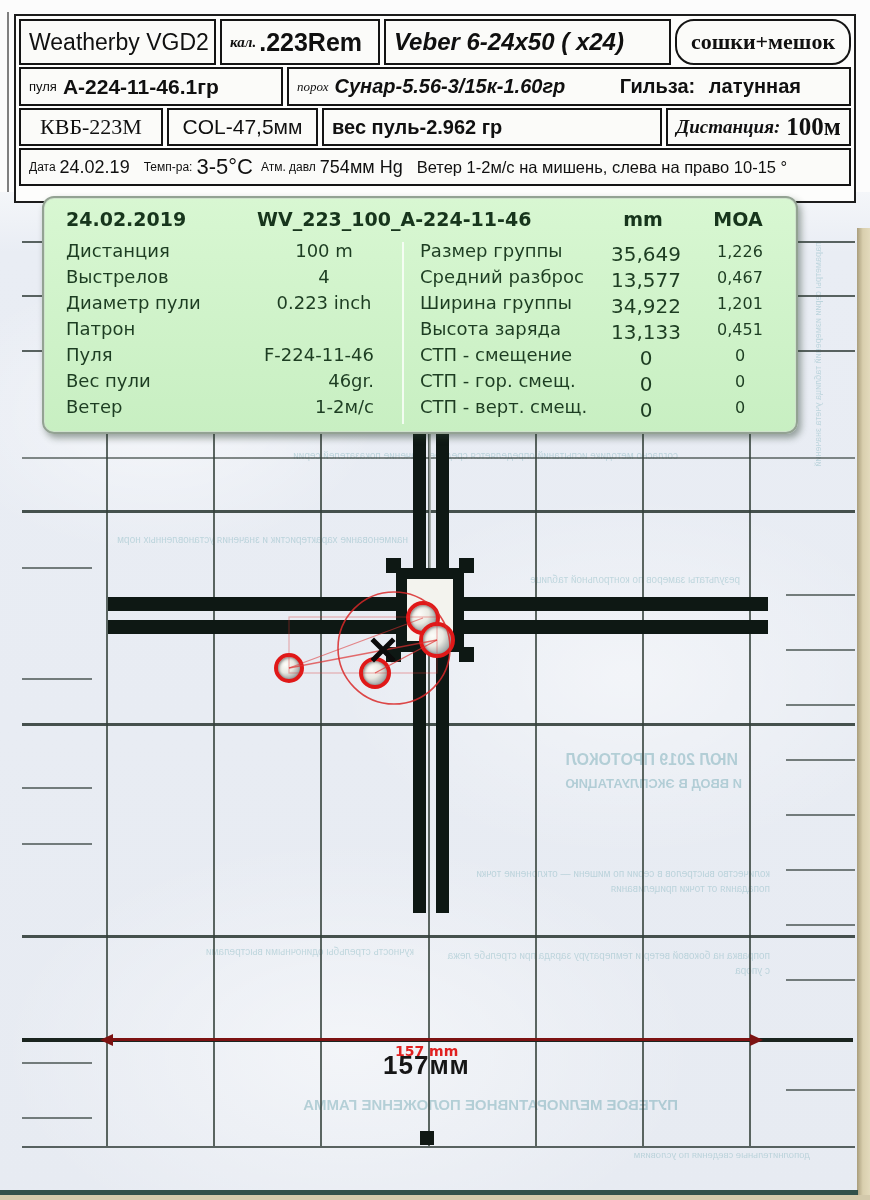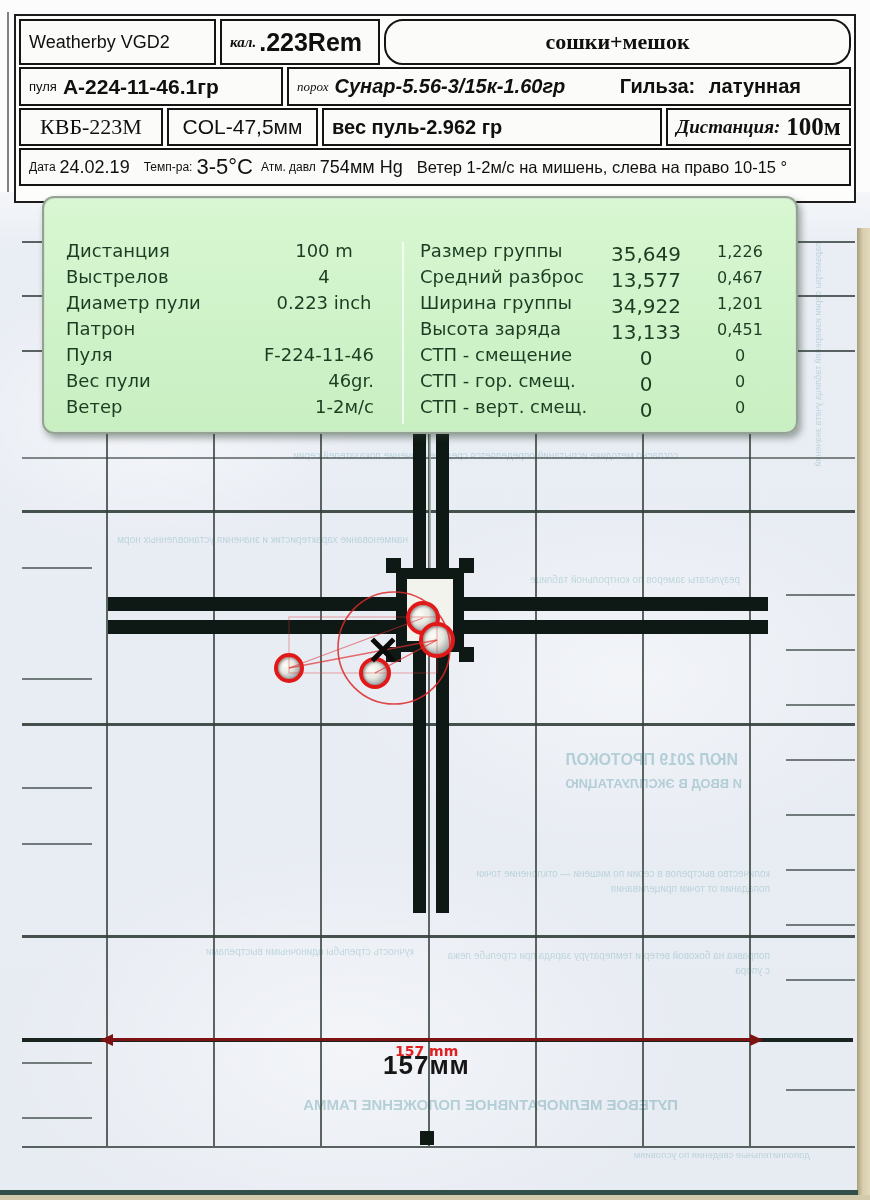--- a/index.html
+++ b/index.html
@@ -22,21 +22,21 @@
   .htable{position:absolute;left:14px;top:14px;width:842px;border:2px solid #1c1c1c;
           background:#fdfdfc;padding:3px;box-sizing:border-box;color:#101010;}
   .hrow{display:flex;align-items:stretch;margin-bottom:2px;}
   .hrow:last-child{margin-bottom:12px;}
   .hcell{border:2.5px solid #141414;background:#fbfbf9;display:flex;align-items:center;
          padding:0 8px;box-sizing:border-box;white-space:nowrap;overflow:hidden;}
   .hcell + .hcell{margin-left:4px;}
   .b{font-weight:700;} .i{font-style:italic;}
   .serif{font-family:"Liberation Serif",serif;}
   .r1{height:46px;} .r2{height:39px;} .r3{height:38px;} .r4{height:38px;}
-  .c-rifle{width:197px;font-size:18px;}
+  .c-rifle{width:197px;font-size:23px;}
   .c-cal{width:160px;}
   .c-scope{width:287px;font-size:24px;}
   .c-rest{flex:1;font-size:22px;justify-content:center;border-radius:19px;}
   .pfx{font-size:15px;margin-right:3px;}
   .cal-v{font-size:25px;font-weight:700;}
   .c-bullet{width:264px;}
   .c-powder{flex:1;}
   .lab-s{font-size:13px;margin-right:6px;}
   .val-b{font-size:21px;font-weight:700;}
   .case-wrap{margin-left:auto;padding-right:40px;font-size:20px;font-weight:700;font-style:normal;}
@@ -207,20 +207,23 @@
 
   <div class="htable">
     <div class="hrow r1">
       <div class="hcell c-rifle">
         <span>Weatherby VGD2</span>
       </div>
       <div class="hcell c-cal">
         <span class="pfx serif i b">кал.</span>
         <span class="cal-v">.223Rem</span>
       </div>
+      <div class="hcell c-scope">
+        <span class="b i">Veber 6-24x50 ( x24)</span>
+      </div>
       <div class="hcell c-rest">
         <span class="serif b">сошки+мешок</span>
       </div>
     </div>
     <div class="hrow r2">
       <div class="hcell c-bullet">
         <span class="lab-s">пуля</span>
         <span class="val-b">А-224-11-46.1гр</span>
       </div>
       <div class="hcell c-powder">
@@ -254,20 +257,26 @@
         <span>Темп-ра:</span>
         <span class="v2">3-5°С</span>
         <span>Атм. давл</span>
         <span class="v3">754мм Hg</span>
         <span class="wind">Ветер 1-2м/с на мишень, слева на право 10-15 °</span>
       </div>
     </div>
   </div>
 
   <div class="panel">
+    <div class="p-head">
+      <span class="p-date">24.02.2019</span>
+      <span class="p-title">WV_223_100_A-224-11-46</span>
+      <span class="p-mm-h">mm</span>
+      <span class="p-moa-h">MOA</span>
+    </div>
     <div class="p-divider"></div>
 
     <div class="p-left">
       <div class="prow">
         <span class="pl-label">Дистанция</span>
         <span class="pl-val vc">100 m</span>
       </div>
       <div class="prow">
         <span class="pl-label">Выстрелов</span>
         <span class="pl-val vc">4</span>

